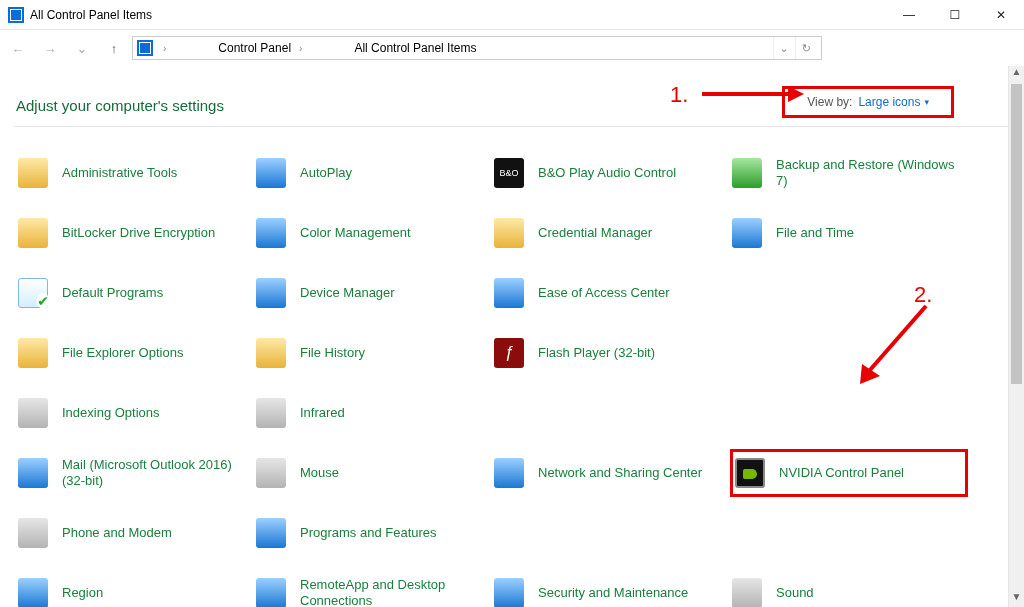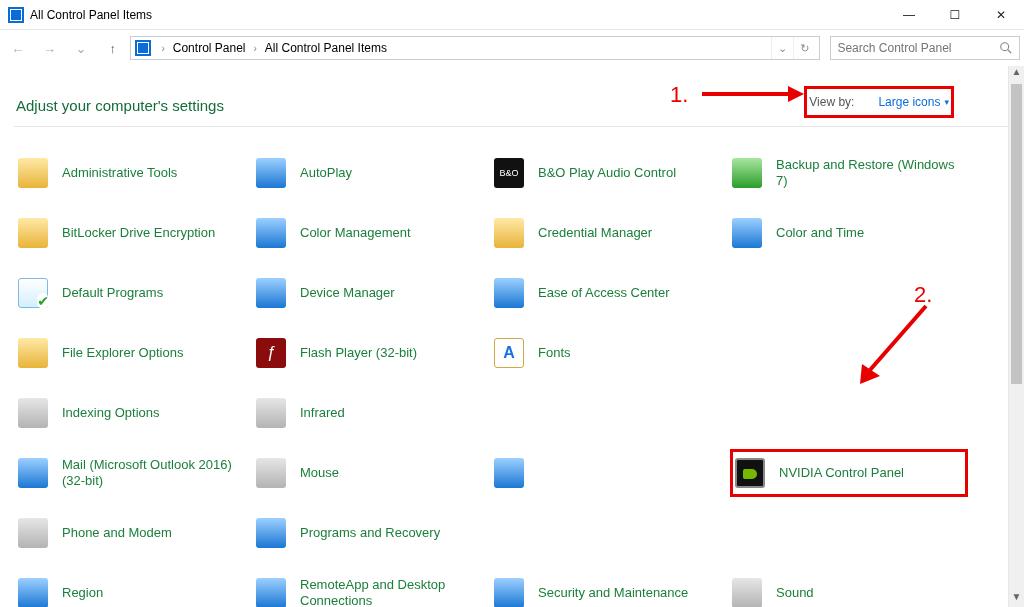--- a/index.html
+++ b/index.html
@@ -10,31 +10,31 @@
   .titlebar .title { font-size: 12px; flex:1; }
   .winbtns { display:flex; }
   .winbtn { width:46px; height:30px; display:flex; align-items:center; justify-content:center; font-size:12px; color:#222; }
   .toolbar { height:36px; display:flex; align-items:center; padding:0 4px; gap:4px; }
   .navbtn { width:28px; height:28px; display:flex; align-items:center; justify-content:center; color:#aaa; font-size:13px; }
   .navbtn.enabled { color:#505050; }
   .breadcrumb { flex:0 0 auto; display:flex; align-items:center; border:1px solid #ccc; height:24px; padding:0 4px; width:690px; font-size:12px; }
   .breadcrumb .bicon { width:16px; height:16px; background:#0a6cda; margin-right:4px; position:relative;}
   .breadcrumb .bicon::after{content:"";position:absolute;inset:2px;border:1px solid #fff;}
   .breadcrumb .chev { color:#888; padding:0 6px; font-size:10px; }
-  .breadcrumb .bcitem { padding:0 2px; }
+  .breadcrumb .bcitem { padding:0 2px;margin-left:44px; }
   .breadcrumb .spacer { flex:1; }
   .breadcrumb .drop, .breadcrumb .refresh { padding:0 6px; color:#888; border-left:1px solid #eee; height:100%; display:flex; align-items:center; font-size:11px;}
   .search { margin-left:6px; border:1px solid #ccc; height:24px; width:192px; display:flex; align-items:center; padding:0 6px; }
   .search input { flex:1; border:0; outline:0; font-size:12px; color:#666; }
   .search .sicon { width:14px; height:14px; color:#888; }
   .header { display:flex; justify-content:space-between; align-items:flex-end; padding:20px 14px 12px 16px; }
   .header .hl { color:#136C3A; font-size:15px; }
-  .viewby { font-size:12px; display:flex; align-items:center; gap:6px; padding:6px 2px; border:3px solid #e80000; margin-right:56px; margin-bottom:-4px; }
+  .viewby { font-size:12px; display:flex; align-items:center; gap:6px; padding:6px 22px; border:3px solid #e80000; margin-right:56px; margin-bottom:-4px; }
   .viewby .vlabel { color:#555; }
-  .viewby .vlink { color:#0a6cda; display:flex; align-items:center; gap:4px;margin-left:18px; }
+  .viewby .vlink { color:#0a6cda; display:flex; align-items:center; gap:4px; }
   .viewby .tri { font-size:9px; color:#0a6cda; }
   .divider { height:1px; background:#e6e6e6; margin:0 14px 8px 14px; }
   .grid { padding:8px 0 0 16px; }
   .row { display:flex;align-items:center; }
   .col { width:238px; padding:6px 0; }
   .item { display:flex; align-items:center; gap:12px; min-height:48px; padding:2px 8px 2px 0;}
   .item.boxed { border:3px solid #e80000; padding-right:4px; }
   .iconbox { width:34px; height:34px; display:flex; align-items:center; justify-content:center; flex-shrink:0; }
   .iconbox span { width:30px; height:30px; display:inline-block; border-radius:3px; position:relative; }
   .label { color:#1a7f3b; font-size:13px; line-height:1.25; }
@@ -82,29 +82,20 @@
   <div class="breadcrumb">
     <span class="bicon"></span>
     <span class="chev">›</span>
     <span class="bcitem">Control Panel</span>
     <span class="chev">›</span>
     <span class="bcitem">All Control Panel Items</span>
     <span class="spacer"></span>
     <span class="drop">⌄</span>
     <span class="refresh">↻</span>
   </div>
-  <div class="search">
-    <input type="text" placeholder="Search Control Panel" style="">
-    <span class="sicon">
-      <svg viewBox="0 0 16 16" width="14" height="14">
-          <circle cx="6.5" cy="6.5" r="4.5" fill="none" stroke="#888" stroke-width="1.3"></circle>
-          <line x1="10" y1="10" x2="14" y2="14" stroke="#888" stroke-width="1.3"></line>
-        </svg>
-    </span>
-  </div>
 </div>
 
 <div class="header">
   <div class="hl">Adjust your computer's settings</div>
   <div class="viewby">
     <span class="vlabel">View by:</span>
     <span class="vlink">
       <span>Large icons</span>
       <span class="tri">▾</span>
     </span>
@@ -170,21 +161,21 @@
             <span class="i-folder"></span>
           </div>
           <div class="label">Credential Manager</div>
         </div>
       </div>
       <div class="col">
         <div class="item">
           <div class="iconbox">
             <span class="i-blue"></span>
           </div>
-          <div class="label">Color and Time</div>
+          <div class="label">File and Time</div>
         </div>
       </div>
     </div>
     <div class="row">
       <div class="col">
         <div class="item">
           <div class="iconbox">
             <span class="i-chk"></span>
           </div>
           <div class="label">Default Programs</div>
@@ -212,33 +203,33 @@
         <div class="item">
           <div class="iconbox">
             <span class="i-folder"></span>
           </div>
           <div class="label">File Explorer Options</div>
         </div>
       </div>
       <div class="col">
         <div class="item">
           <div class="iconbox">
+            <span class="i-folder"></span>
+          </div>
+          <div class="label">File History</div>
+        </div>
+      </div>
+      <div class="col">
+        <div class="item">
+          <div class="iconbox">
             <span class="i-flash"></span>
           </div>
           <div class="label">Flash Player (32-bit)</div>
         </div>
       </div>
-      <div class="col">
-        <div class="item">
-          <div class="iconbox">
-            <span class="i-font"></span>
-          </div>
-          <div class="label">Fonts</div>
-        </div>
-      </div>
     </div>
     <div class="row">
       <div class="col">
         <div class="item">
           <div class="iconbox">
             <span class="i-grey"></span>
           </div>
           <div class="label">Indexing Options</div>
         </div>
       </div>
@@ -266,20 +257,21 @@
             <span class="i-grey"></span>
           </div>
           <div class="label">Mouse</div>
         </div>
       </div>
       <div class="col">
         <div class="item">
           <div class="iconbox">
             <span class="i-blue"></span>
           </div>
+          <div class="label">Network and Sharing Center</div>
         </div>
       </div>
       <div class="col">
         <div class="item boxed">
           <div class="iconbox">
             <span class="i-nvidia"></span>
           </div>
           <div class="label">NVIDIA Control Panel</div>
         </div>
       </div>
@@ -291,21 +283,21 @@
             <span class="i-grey"></span>
           </div>
           <div class="label">Phone and Modem</div>
         </div>
       </div>
       <div class="col">
         <div class="item">
           <div class="iconbox">
             <span class="i-blue"></span>
           </div>
-          <div class="label">Programs and Recovery</div>
+          <div class="label">Programs and Features</div>
         </div>
       </div>
     </div>
     <div class="row">
       <div class="col">
         <div class="item">
           <div class="iconbox">
             <span class="i-blue"></span>
           </div>
           <div class="label">Region</div>

